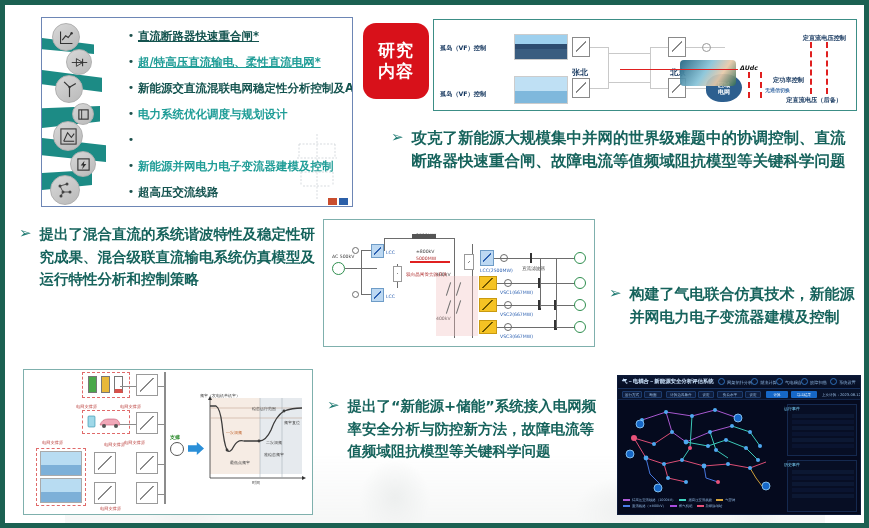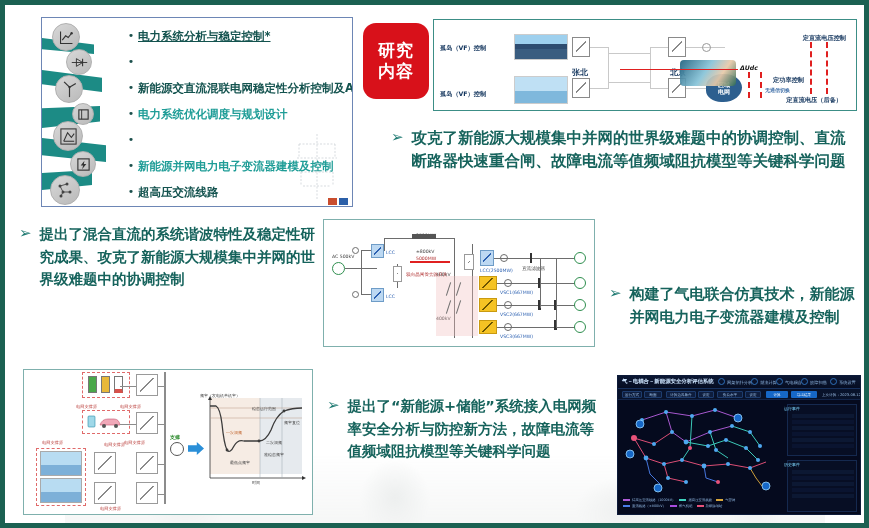--- a/index.html
+++ b/index.html
@@ -231,24 +231,25 @@
             <line x1="5" y1="6" x2="8" y2="12" stroke="#444" stroke-width=".9"></line>
             <line x1="8" y1="12" x2="15" y2="12" stroke="#444" stroke-width=".9"></line>
             <line x1="8" y1="12" x2="6" y2="16" stroke="#444" stroke-width=".9"></line>
           </svg>
       </div>
     </div>
 
     <div class="bullets">
       <div class="bl">
           <span class="dot">•</span>
-          <span class="txt t-dark u-dark">电力系统分析与稳定控制*</span>
+          <span class="txt t-dark u-dark">直流断路器快速重合闸*</span>
         </div>
       <div class="bl">
           <span class="dot">•</span>
+          <span class="txt t-teal u-teal">超/特高压直流输电、柔性直流电网*</span>
         </div>
       <div class="bl">
           <span class="dot">•</span>
           <span class="txt t-dark">新能源交直流混联电网稳定性分析控制及AI应用</span>
         </div>
       <div class="bl">
           <span class="dot">•</span>
           <span class="txt t-teal">电力系统优化调度与规划设计</span>
         </div>
       <div class="bl">
@@ -335,21 +336,21 @@
     <div class="redarr" style="left:326px;top:52px;height:26px;"></div>
   </div>
 
   <div class="tb" id="tb1">
     <span class="arrow">➢</span>
     <span class="body">攻克了新能源大规模集中并网的世界级难题中的协调控制、直流断路器快速重合闸、故障电流等值频域阻抗模型等关键科学问题</span>
   </div>
 
   <div class="tb" id="tb2">
     <span class="arrow">➢</span>
-    <span class="body">提出了混合直流的系统谐波特性及稳定性研究成果、攻克了新能源大规模集中并网的世界级难题中的协调控制</span>
+    <span class="body">提出了混合直流的系统谐波特性及稳定性研究成果、混合级联直流输电系统仿真模型及运行特性分析和控制策略</span>
   </div>
 
   <div id="circuit">
     <div class="clbl" style="left:8px;top:34px;">AC 500kV</div>
     <div class="clbl" style="left:92px;top:13px;">2500MW</div>
     <div class="clbl" style="left:92px;top:29px;">±800kV</div>
     <div class="clbl" style="left:92px;top:36px;color:#b03030;">5000MW</div>
     <div class="clbl" style="left:112px;top:52px;">400kV</div>
     <div class="clbl" style="left:112px;top:96px;">400kV</div>
 

